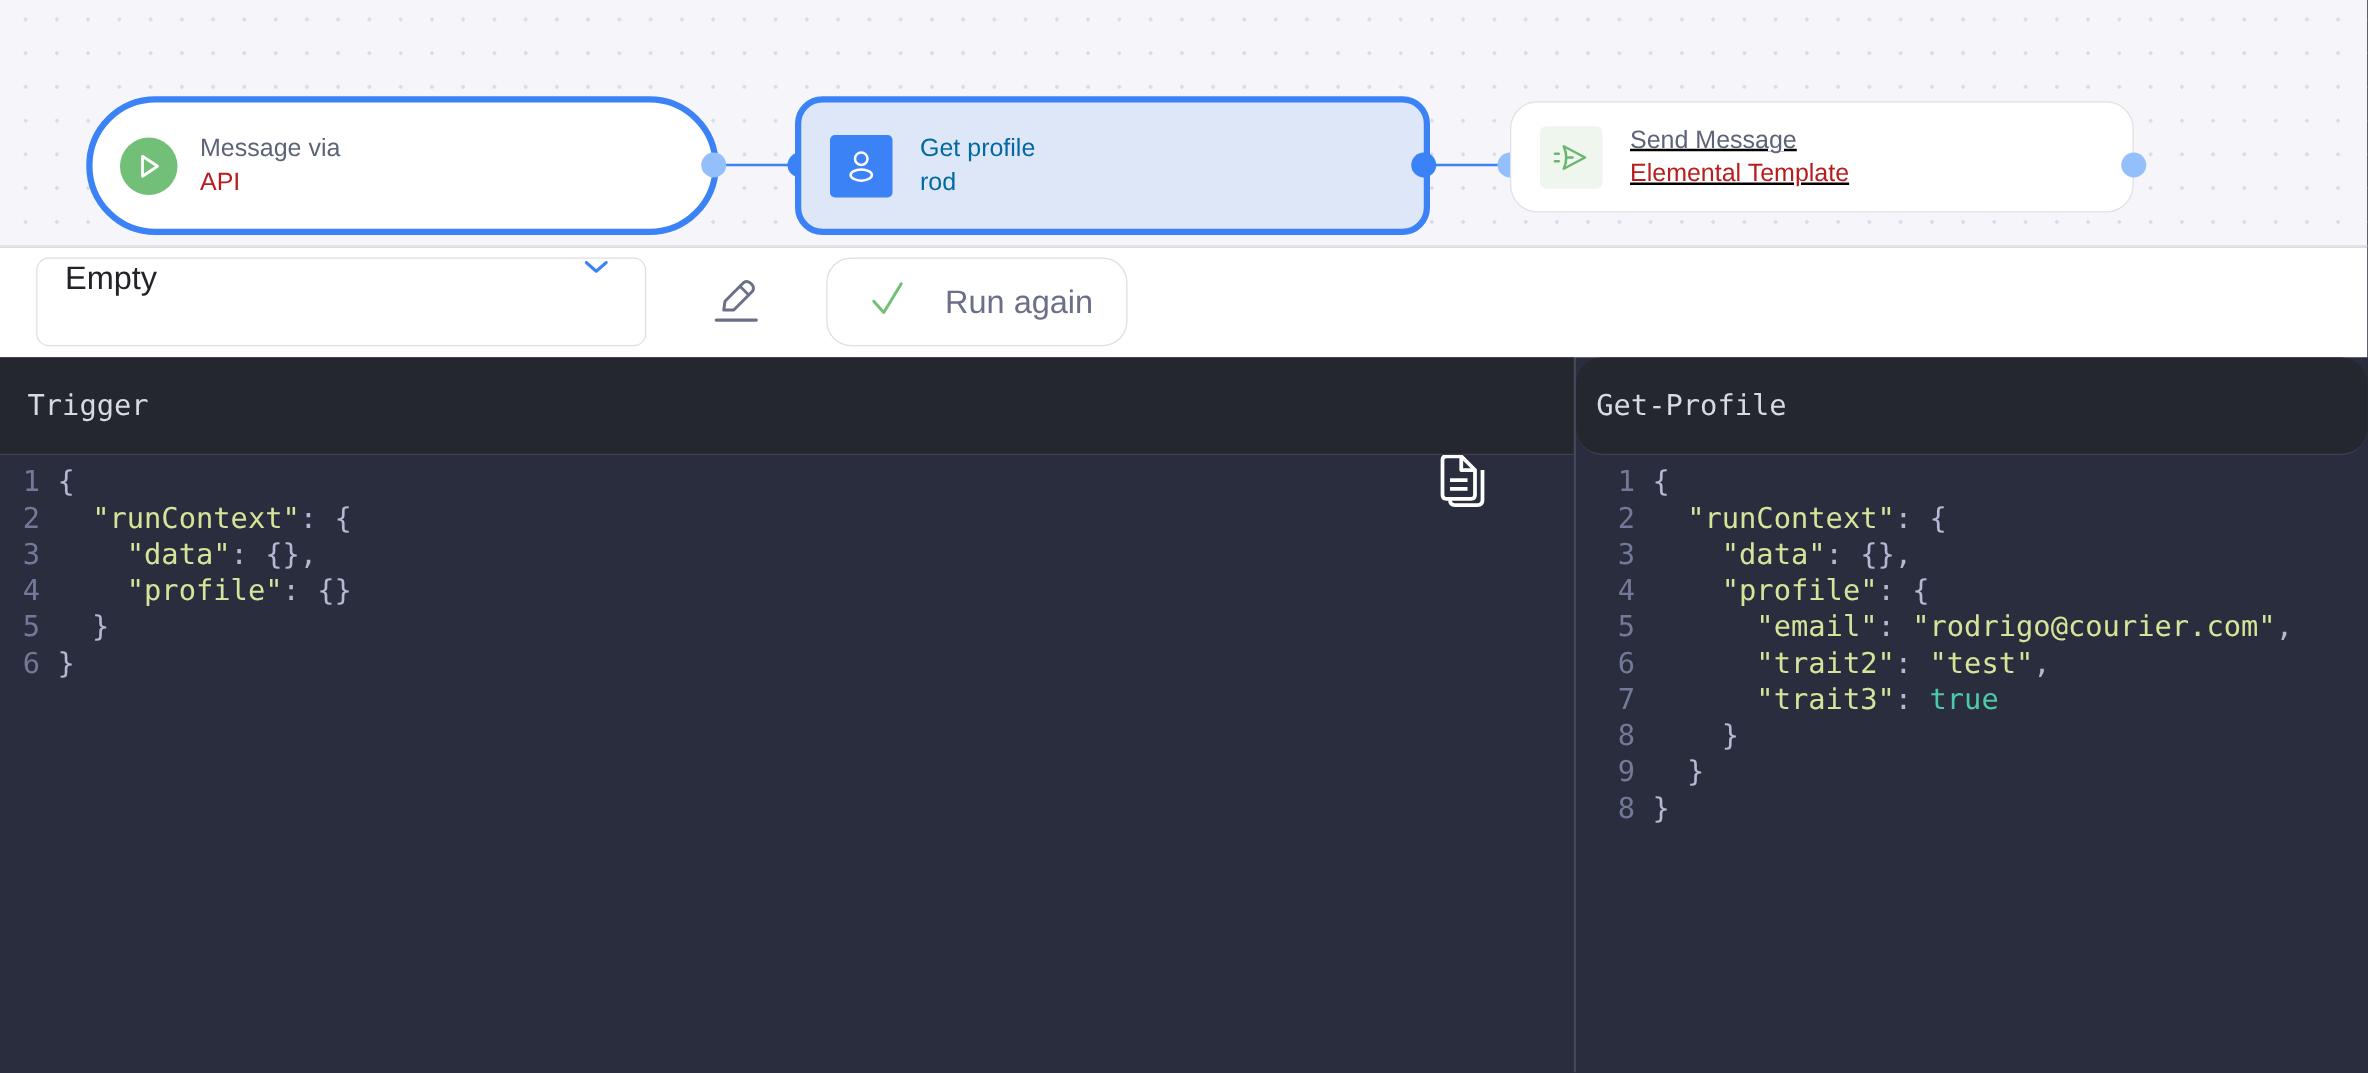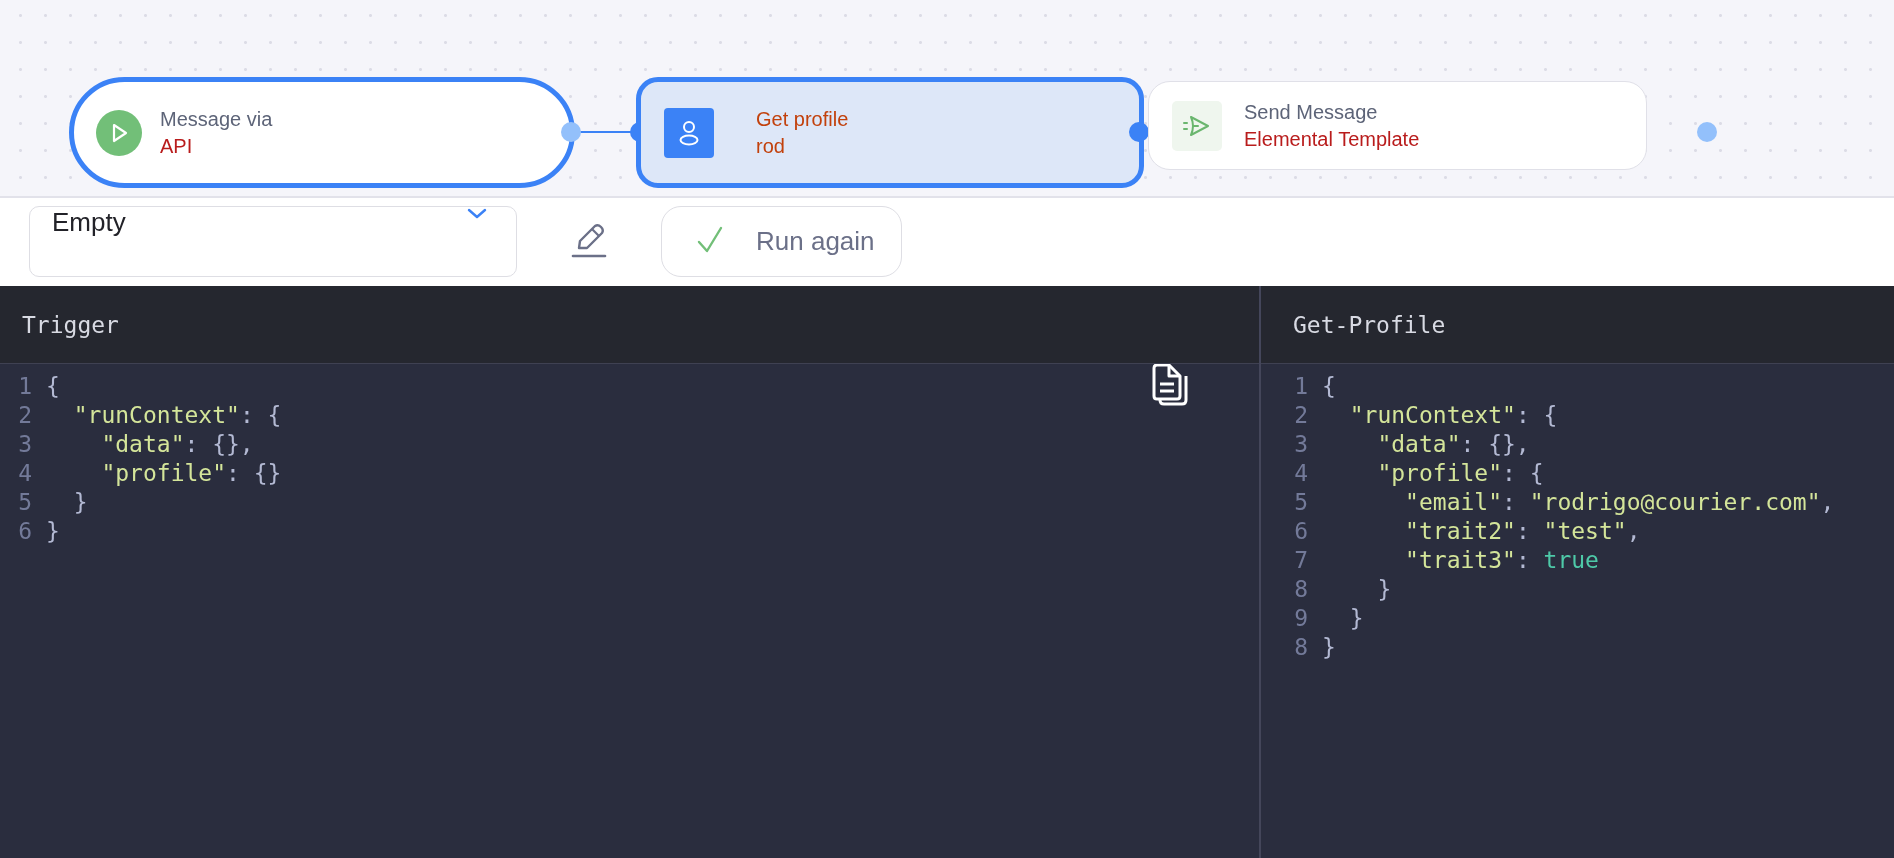--- a/index.html
+++ b/index.html
@@ -35,25 +35,25 @@
 
   .node-profile {
     left: 636px; width: 508px; background: #dde7f8;
     border: 5px solid #3b82f6; border-radius: 22px;
   }
   .node-profile .icon-wrap {
     margin-left: 23px; width: 50px; height: 50px; border-radius: 4px;
     background: #3b82f6; display: flex; align-items: center; justify-content: center;
   }
   .node-profile .label { margin-left: 22px; }
-  .node-profile .line1, .node-profile .line2 { color: #c2410c; margin-left: 20px; }
+  .node-profile .line1, .node-profile .line2 { color: #0369a1; }
 
   .node-send {
-    left: 1148px; top: 81px; height: 89px; width: 499px; background: #ffffff;
-    border: 1px solid #e0e0e8; border-radius: 22px;
+    left: 1208px; top: 81px; height: 89px; width: 499px; background: #ffffff;
+    border: 1px solid #e0e0e8; border-radius: 22px; text-decoration: underline;
   }
   .node-send .icon-wrap {
     margin-left: 23px; width: 50px; height: 50px; border-radius: 5px;
     background: #eff6ee; display: flex; align-items: center; justify-content: center;
   }
   .node-send .label { margin-left: 22px; }
 
   .handle {
     position: absolute; width: 20px; height: 20px; border-radius: 50%;
     top: 122px;
@@ -91,21 +91,21 @@
   .panel { position: absolute; top: 286px; bottom: 0; background: #2a2d3e; }
   .panel-left { left: 0; width: 1259px; }
   .panel-right { left: 1261px; right: 0; }
   .divider { position: absolute; left: 1259px; top: 286px; bottom: 0; width: 2px; background: #44465a; }
   .panel-header {
     height: 78px; background: #25272f; border-bottom: 1px solid #3f4152;
     display: flex; align-items: center;
     font-family: "DejaVu Sans Mono", monospace; font-size: 23px; color: #d8dae3;
   }
   .panel-left .panel-header { padding-left: 22px; }
-  .panel-right .panel-header { padding-left: 32px; }
+  .panel-right .panel-header { padding-left: 16px; border-radius: 21px; }
 
   .code {
     font-family: "DejaVu Sans Mono", monospace; font-size: 23px; line-height: 29px;
     padding-top: 8px;
   }
   .code-line { display: flex; white-space: pre; height: 29px; }
   .ln { color: #737a99; text-align: right; }
   .panel-left .ln { width: 32px; }
   .panel-right .ln { width: 47px; }
   .src { padding-left: 14px; color: #b3b9d3; }

